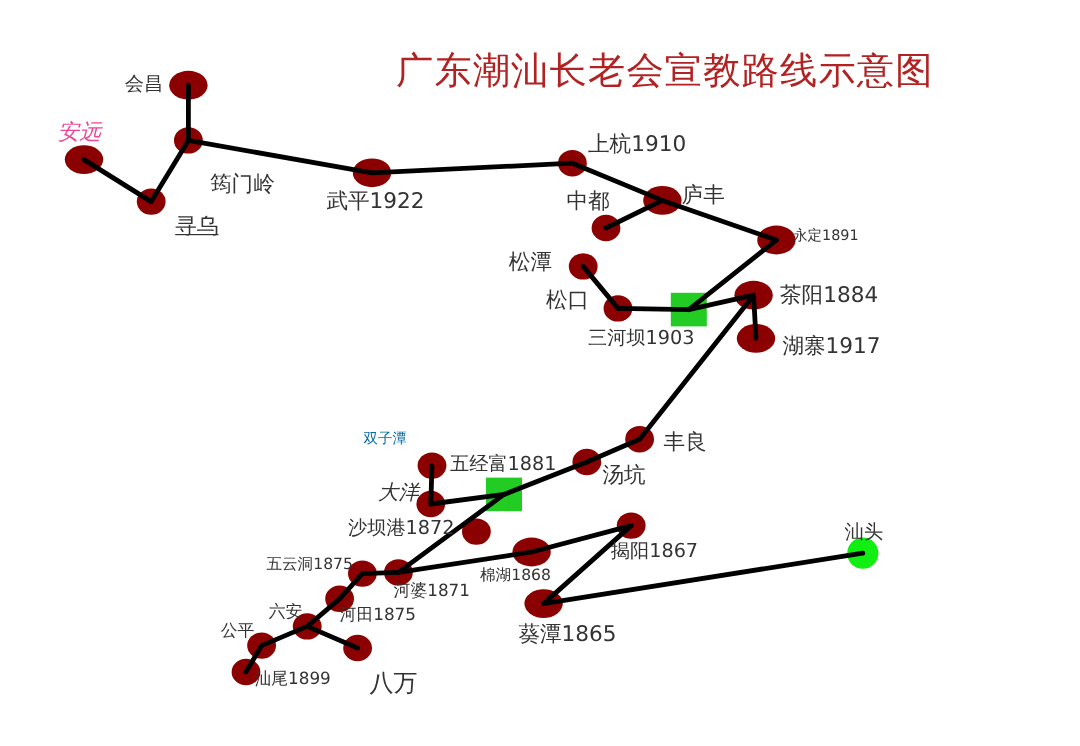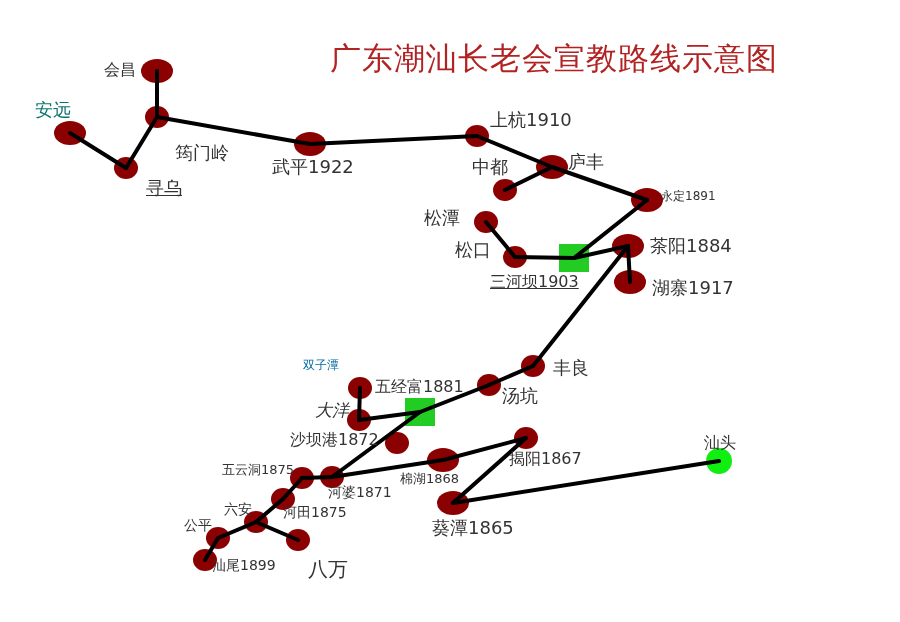--- a/index.html
+++ b/index.html
@@ -81,31 +81,31 @@
       <line x1="256" y1="522" x2="218" y2="538" stroke="#000000" stroke-width="4" stroke-linecap="round"></line>
       <line x1="218" y1="538" x2="205" y2="560" stroke="#000000" stroke-width="4" stroke-linecap="round"></line>
     </g>
   </svg>
 
 <div class="title" style="color: rgb(178, 34, 34);">广东潮汕长老会宣教路线示意图</div>
 
 <div id="labels">
     <div class="lbl" style="left: 104px; top: 60px; font-size: 16px; color: rgb(51, 51, 51);">会昌</div>
     <div class="lbl" style="left: 175px; top: 93px; font-size: 18px; color: rgb(51, 51, 51); margin-top: 48px;">筠门岭</div>
-    <div class="lbl" style="left: 35px; top: 98px; font-size: 18px; color: #0f766e;">安远</div>
+    <div class="lbl" style="left: 48px; top: 98px; font-size: 18px; color: #ec4899; font-style: italic;">安远</div>
     <div class="lbl" style="left: 146px; top: 176px; font-size: 18px; color: rgb(51, 51, 51); text-decoration: underline;">寻乌</div>
     <div class="lbl" style="left: 272px; top: 155px; font-size: 18px; color: rgb(51, 51, 51);">武平1922</div>
     <div class="lbl" style="left: 490px; top: 108px; font-size: 18px; color: rgb(51, 51, 51);">上杭1910</div>
     <div class="lbl" style="left: 472px; top: 155px; font-size: 18px; color: rgb(51, 51, 51);">中都</div>
     <div class="lbl" style="left: 568px; top: 150px; font-size: 18px; color: rgb(51, 51, 51);">庐丰</div>
     <div class="lbl" style="left: 661px; top: 188px; font-size: 12px; color: rgb(51, 51, 51);">永定1891</div>
     <div class="lbl" style="left: 424px; top: 206px; font-size: 18px; color: rgb(51, 51, 51);">松潭</div>
     <div class="lbl" style="left: 455px; top: 238px; font-size: 18px; color: rgb(51, 51, 51);">松口</div>
     <div class="lbl" style="left: 650px; top: 234px; font-size: 18px; color: rgb(51, 51, 51);">茶阳1884</div>
-    <div class="lbl" style="left: 490px; top: 272px; font-size: 16px; color: rgb(51, 51, 51); text-decoration: underline;">三河坝1903</div>
+    <div class="lbl" style="left: 490px; top: 272px; font-size: 16px; color: rgb(51, 51, 51);">三河坝1903</div>
     <div class="lbl" style="left: 652px; top: 276px; font-size: 18px; color: rgb(51, 51, 51);">湖寨1917</div>
     <div class="lbl" style="left: 553px; top: 356px; font-size: 18px; color: rgb(51, 51, 51);">丰良</div>
     <div class="lbl" style="left: 303px; top: 357px; font-size: 12px; color: #0369a1;">双子潭</div>
     <div class="lbl" style="left: 375px; top: 377px; font-size: 16px; color: rgb(51, 51, 51);">五经富1881</div>
     <div class="lbl" style="left: 502px; top: 384px; font-size: 18px; color: rgb(51, 51, 51);">汤坑</div>
     <div class="lbl" style="left: 315px; top: 399px; font-size: 17px; color: rgb(51, 51, 51); font-style: italic;">大洋</div>
     <div class="lbl" style="left: 290px; top: 430px; font-size: 16px; color: rgb(51, 51, 51);">沙坝港1872</div>
     <div class="lbl" style="left: 509px; top: 449px; font-size: 16px; color: rgb(51, 51, 51);">揭阳1867</div>
     <div class="lbl" style="left: 704px; top: 433px; font-size: 16px; color: rgb(51, 51, 51);">汕头</div>
     <div class="lbl" style="left: 222px; top: 461px; font-size: 13px; color: rgb(51, 51, 51);">五云洞1875</div>

